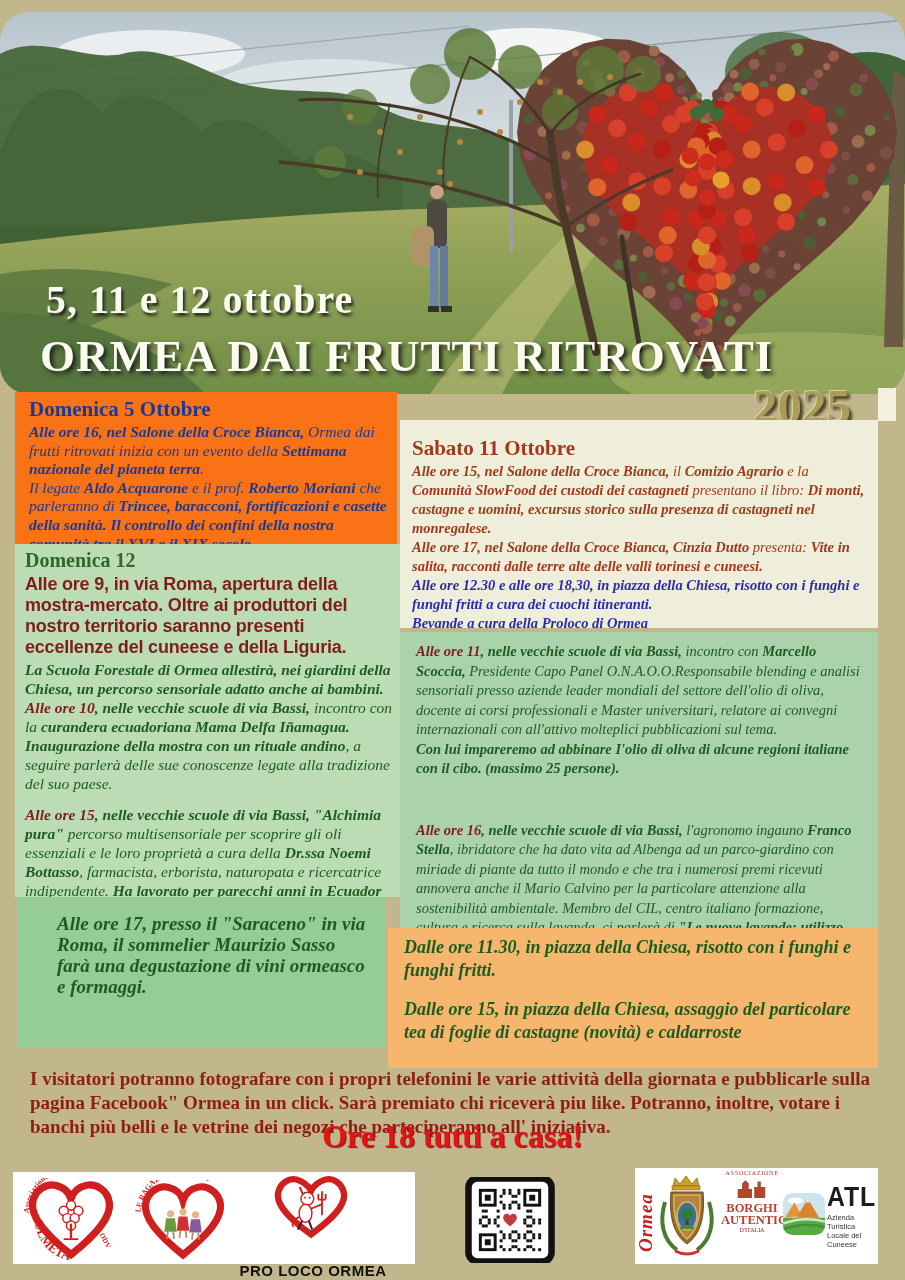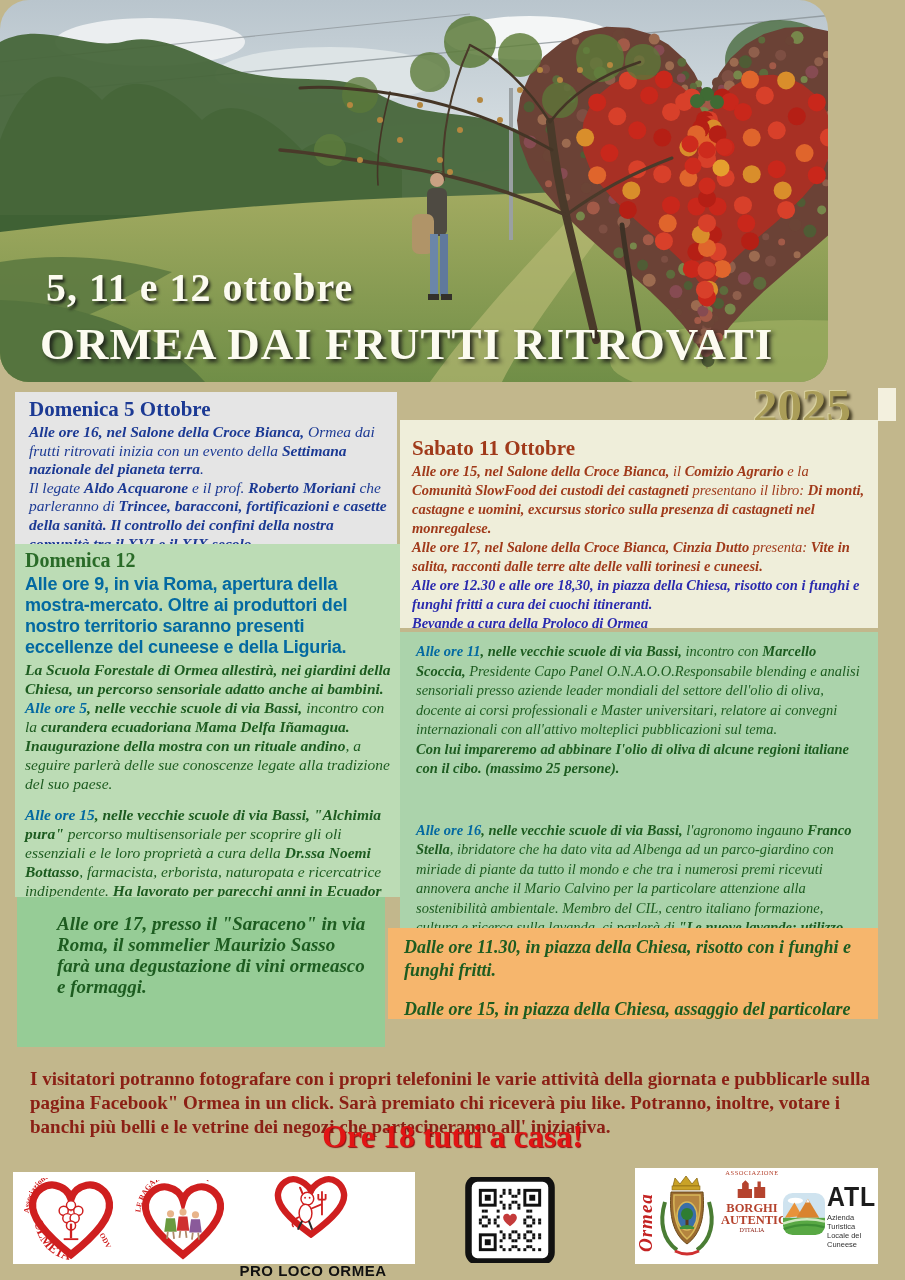--- a/index.html
+++ b/index.html
@@ -1,54 +1,54 @@
 <!DOCTYPE html>
 <html><head>
 <meta charset="utf-8">
 <style>
   html,body{margin:0;padding:0;background:#6e6e66;}
   .poster{position:relative;width:905px;height:1280px;background:#c2b78c;overflow:hidden;
           font-family:"Liberation Serif","DejaVu Serif",serif;}
   
-  .photo{position:absolute;left:0;top:0;width:828px;height:382px;overflow:hidden;border-radius:29px;}
+  .photo{position:absolute;left:0;top:12px;width:905px;height:382px;overflow:hidden;border-radius:29px;}
   .photo svg{display:block;width:905px;height:382px;}
   .title-dates{position:absolute;left:46px;top:264px;font-weight:bold;font-size:40px;
     color:#fcfbf0;text-shadow:2px 3px 3px rgba(20,20,20,.85);letter-spacing:1px;}
   .title-main{position:absolute;left:40px;top:318px;font-weight:bold;font-size:45px;
     color:#fcfbf0;text-shadow:3px 3px 4px rgba(20,20,20,.85);letter-spacing:1px;white-space:nowrap;}
   .year{position:absolute;right:54px;top:378px;font-weight:bold;font-size:49px;color:#aa9d58;
     text-shadow:-1px -1px 0 #d8d1a0,3px 3px 3px #4a4228;}
   .notch{position:absolute;right:9px;top:388px;width:18px;height:33px;background:#f3f0de;}
   
   .box{position:absolute;overflow:hidden;box-sizing:border-box;}
-  .box-dom5{left:15px;top:392px;width:382px;height:152px;background:#e5e5e5;padding:5px 10px 0 14px;color:#1c3a94;}
+  .box-dom5{left:15px;top:392px;width:382px;height:152px;background:#f97316;padding:5px 10px 0 14px;color:#1c3a94;}
   .box-dom12{left:15px;top:544px;width:385px;height:353px;background:#bcdcb5;padding:4px 6px 0 10px;}
   .box-saraceno{left:17px;top:897px;width:368px;height:150px;background:#96cc96;padding:16px 14px 0 40px;}
   .box-sabato{left:400px;top:420px;width:478px;height:208px;background:#efeeda;padding:16px 12px 0 12px;}
   .box-rgreen{left:400px;top:632px;width:478px;height:296px;background:#abd3ab;padding:10px 14px 15px 16px;}
-  .box-orange{left:388px;top:928px;width:490px;height:91px;background:#f6b66d;padding:8px 14px 0 16px;}
+  .box-orange{left:388px;top:928px;width:490px;height:140px;background:#f6b66d;padding:8px 14px 0 16px;}
   .box h2{margin:0 0 2px 0;font-size:21px;line-height:24px;}
   .box-dom5 h2{color:#1c3a94;}
   .box-dom12 h2{color:#2a6b28;font-size:20px;}
   .box-sabato h2{color:#a03a1a;}
   .box p{margin:0;}
   .box-dom5 p{font-size:15.5px;line-height:18.6px;}
   .p-lead{font-size:18px;line-height:21px;letter-spacing:-0.2px;margin:1px 0 2px 0 !important;}
   .box-dom12 p.txt{font-size:15.5px;line-height:19px;}
   .mt{margin-top:12px !important;}
   .box-saraceno p{font-size:19px;line-height:21px;}
   .box-sabato p{font-size:14.5px;line-height:19px;}
   .box-rgreen p{font-size:14.5px;line-height:19.5px;}
   .gap-big{margin-top:42px !important;}
   .box-orange p{font-size:18px;line-height:23px;}
   .gap-mid{margin-top:16px !important;}
   
   .b{font-weight:bold;} .i{font-style:italic;}
   .sans{font-family:"Liberation Sans","DejaVu Sans",sans-serif;}
-  .c-red{color:#0369a1;} .c-green{color:#1d5c20;} .c-blue{color:#2a2aae;}
+  .c-red{color:#7f1d1d;} .c-green{color:#1d5c20;} .c-blue{color:#2a2aae;}
   .c-brick{color:#a03a1a;} .c-darkred{color:#8b2015;}
   
   .footer-notice{position:absolute;left:30px;top:1048px;width:845px;font-size:19px;line-height:24px;}
   .closing-line{position:absolute;left:0;top:1118px;width:905px;text-align:center;
      font-size:32px;font-weight:bold;color:#e21414;text-shadow:1px 1px 1px #8b0f0f;}
   
   .strip-left{position:absolute;left:13px;top:1172px;width:402px;height:92px;background:#ffffff;}
   .strip-right{position:absolute;left:635px;top:1168px;width:243px;height:96px;background:#ffffff;overflow:hidden;}
   .qr{position:absolute;left:465px;top:1177px;width:90px;height:86px;}
   .logo{position:absolute;}
@@ -388,21 +388,21 @@
   <section class="box box-dom5">
     <h2>Domenica 5 Ottobre</h2>
     <p><span class="b i">Alle ore 16, nel Salone della Croce Bianca, </span><span class="i">Ormea dai frutti ritrovati inizia con un evento della </span><span class="b i">Settimana nazionale del pianeta terra</span><span class="i">.</span></p>
     <p><span class="i">Il legate </span><span class="b i">Aldo Acquarone</span><span class="i"> e il prof. </span><span class="b i">Roberto Moriani</span><span class="i"> che parleranno di </span><span class="b i">Trincee, baracconi, fortificazioni e casette della sanità. Il controllo dei confini della nostra comunità tra il XVI e il XIX secolo</span><span class="i">.</span></p>
   </section>
 
   <section class="box box-dom12">
     <h2>Domenica 12</h2>
     <p class="p-lead"><span class="b sans c-red">Alle ore 9, in via Roma, apertura della mostra-mercato. Oltre ai produttori del nostro territorio saranno presenti eccellenze del cuneese e della Liguria.</span></p>
     <p class="txt"><span class="b i c-green">La Scuola Forestale di Ormea allestirà, nei giardini della Chiesa, un percorso sensoriale adatto anche ai bambini.</span></p>
-    <p class="txt"><span class="b i c-red">Alle ore 5</span><span class="b i c-green">, nelle vecchie scuole di via Bassi,</span><span class="i c-green">  incontro con la </span><span class="b i c-green">curandera ecuadoriana Mama Delfa Iñamagua.</span></p>
+    <p class="txt"><span class="b i c-red">Alle ore 10</span><span class="b i c-green">, nelle vecchie scuole di via Bassi,</span><span class="i c-green">  incontro con la </span><span class="b i c-green">curandera ecuadoriana Mama Delfa Iñamagua.</span></p>
     <p class="txt"><span class="b i c-green">Inaugurazione della mostra con un rituale andino</span><span class="i c-green">, a seguire parlerà delle sue conoscenze legate alla tradizione del suo paese.</span></p>
     <p class="txt mt"><span class="b i c-red">Alle ore 15</span><span class="b i c-green">, nelle vecchie scuole di via Bassi,  "Alchimia pura"</span><span class="i c-green"> percorso multisensoriale per scoprire gli oli essenziali e le loro proprietà a cura della </span><span class="b i c-green">Dr.ssa Noemi Bottasso</span><span class="i c-green">, farmacista, erborista, naturopata e ricercatrice indipendente. </span><span class="b i c-green">Ha lavorato per parecchi anni in Ecuador con le comunità andine e le "curanderas".</span></p>
   </section>
 
   <section class="box box-saraceno">
     <p><span class="b i c-green">Alle ore 17, presso il "Saraceno" in via Roma, il sommelier Maurizio Sasso farà una degustazione di vini ormeasco e formaggi.</span></p>
   </section>
 
   <section class="box box-sabato">
     <h2>Sabato 11 Ottobre</h2>

